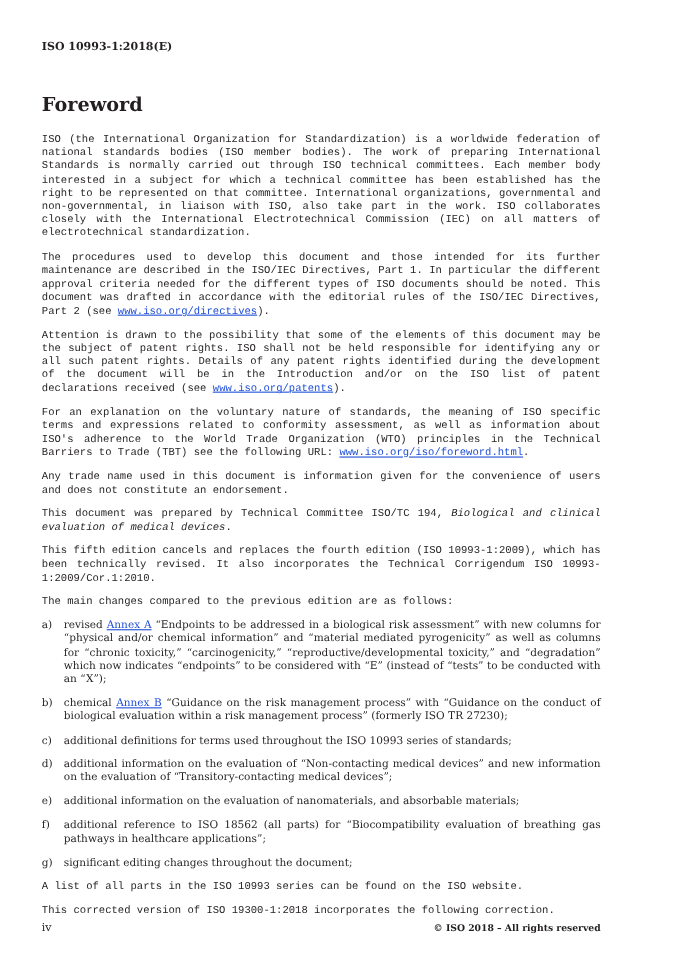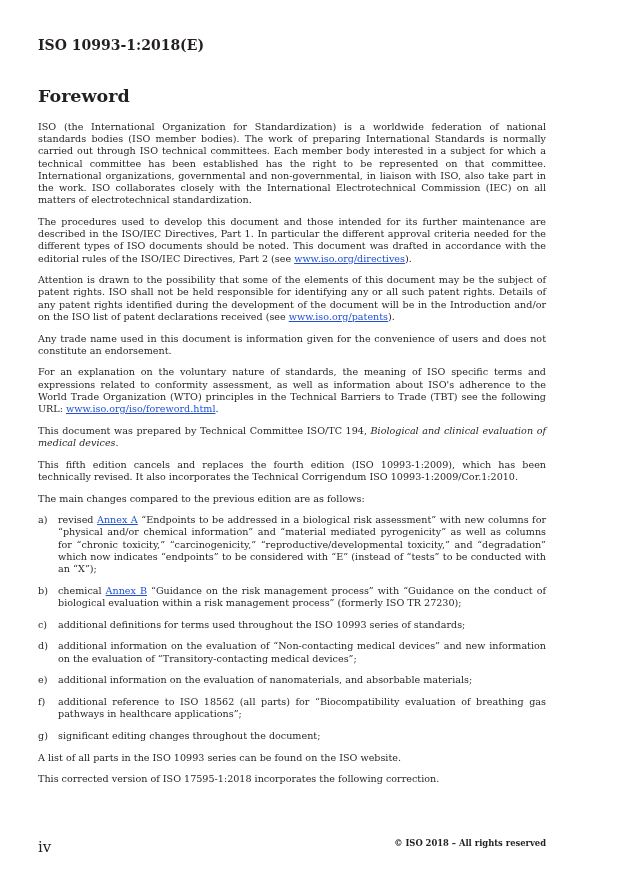--- a/index.html
+++ b/index.html
@@ -1,46 +1,46 @@
 <!DOCTYPE html>
 <html><head>
   <meta charset="utf-8">
   <style>
     html, body { margin: 0; padding: 0; background: #ffffff; }
     body { width: 620px; height: 876px; position: relative; overflow: hidden;
       font-family: "DejaVu Serif", "Liberation Serif", serif; color: #231f20; }
-    .doc-id { position: absolute; left: 38px; top: 37px; font-size: 14px; font-weight: bold; letter-spacing: 0; }
+    .doc-id { position: absolute; left: 38px; top: 37px; font-size: 10px; font-weight: bold; letter-spacing: 0; }
     .title { position: absolute; left: 38px; top: 86px; font-size: 17.5px; font-weight: bold; }
     .content { position: absolute; left: 38px; top: 121px; width: 508px; font-size: 9.6px; line-height: 12.2px; }
-    .content p { margin: 0 0 9.5px 0; text-align: justify; }
+    .content p { margin: 0 0 9.5px 0; text-align: justify; font-family: Liberation Mono, monospace; }
     .content a { color: #1f4fd6; text-decoration: underline; }
     .content i { font-style: italic; }
     .list { margin: 0; padding: 0; list-style: none; }
     .list li { display: flex; margin: 0 0 9.5px 0; }
     .list .marker { width: 20px; flex: 0 0 20px; }
     .list .body { flex: 1; text-align: justify; }
-    .footer-left { position: absolute; left: 38px; top: 838px; font-size: 15px; }
+    .footer-left { position: absolute; left: 38px; top: 838px; font-size: 10px; }
     .footer-right { position: absolute; right: 74px; top: 838px; font-size: 8.4px; font-weight: bold; }
   </style>
 </head>
 <body>
 
 <div class="doc-id">ISO 10993-1:2018(E)</div>
 <h1 class="title" style="margin:0;">Foreword</h1>
 
 <div class="content">
   <p>ISO (the International Organization for Standardization) is a worldwide federation of national standards bodies (ISO member bodies). The work of preparing International Standards is normally carried out through ISO technical committees. Each member body interested in a subject for which a technical committee has been established has the right to be represented on that committee. International organizations, governmental and non-governmental, in liaison with ISO, also take part in the work. ISO collaborates closely with the International Electrotechnical Commission (IEC) on all matters of electrotechnical standardization.</p>
 
   <p><span>The procedures used to develop this document and those intended for its further maintenance are described in the ISO/IEC Directives, Part 1. In particular the different approval criteria needed for the different types of ISO documents should be noted. This document was drafted in accordance with the editorial rules of the ISO/IEC Directives, Part 2 (see </span><a href="#">www.iso.org/directives</a><span>).</span></p>
 
   <p><span>Attention is drawn to the possibility that some of the elements of this document may be the subject of patent rights. ISO shall not be held responsible for identifying any or all such patent rights. Details of any patent rights identified during the development of the document will be in the Introduction and/or on the ISO list of patent declarations received (see </span><a href="#">www.iso.org/patents</a><span>).</span></p>
 
+  <p><span>For an explanation on the voluntary nature of standards, the meaning of ISO specific terms and expressions related to conformity assessment, as well as information about ISO's adherence to the World Trade Organization (WTO) principles in the Technical Barriers to Trade (TBT) see the following URL: </span><a href="#">www.iso.org/iso/foreword.html</a><span>.</span></p>
+
   <p>Any trade name used in this document is information given for the convenience of users and does not constitute an endorsement.</p>
-
-  <p><span>For an explanation on the voluntary nature of standards, the meaning of ISO specific terms and expressions related to conformity assessment, as well as information about ISO's adherence to the World Trade Organization (WTO) principles in the Technical Barriers to Trade (TBT) see the following URL: </span><a href="#">www.iso.org/iso/foreword.html</a><span>.</span></p>
 
   <p><span>This document was prepared by Technical Committee ISO/TC 194, </span><i>Biological and clinical evaluation of medical devices</i><span>.</span></p>
 
   <p>This fifth edition cancels and replaces the fourth edition (ISO 10993-1:2009), which has been technically revised. It also incorporates the Technical Corrigendum ISO 10993-1:2009/Cor.1:2010.</p>
 
   <p>The main changes compared to the previous edition are as follows:</p>
 
   <ul class="list">
     <li>
       <span class="marker">a)</span>
@@ -66,17 +66,17 @@
       <span class="marker">f)</span>
       <span class="body">additional reference to ISO 18562 (all parts) for “Biocompatibility evaluation of breathing gas pathways in healthcare applications”;</span>
     </li>
     <li>
       <span class="marker">g)</span>
       <span class="body">significant editing changes throughout the document;</span>
     </li>
   </ul>
 
   <p>A list of all parts in the ISO 10993 series can be found on the ISO website.</p>
-  <p>This corrected version of ISO 17595-1:2018 incorporates the following correction.</p>
+  <p>This corrected version of ISO 19300-1:2018 incorporates the following correction.</p>
 </div>
 
 <div class="footer-left">iv</div>
 <div class="footer-right">© ISO 2018 – All rights reserved</div>
 
 </body></html>

